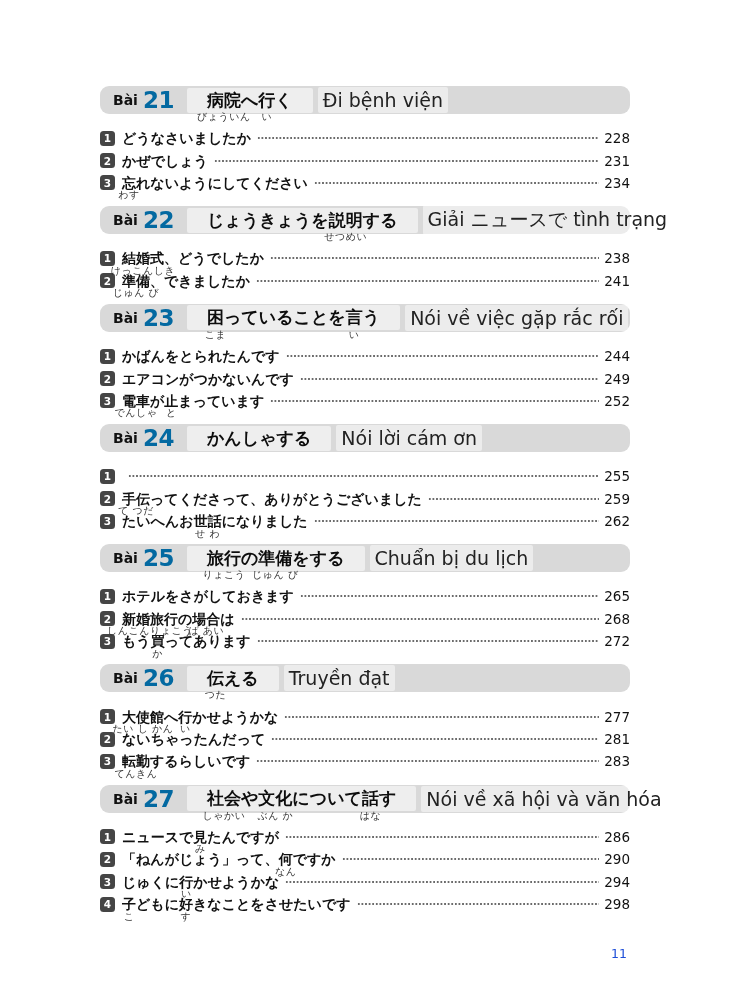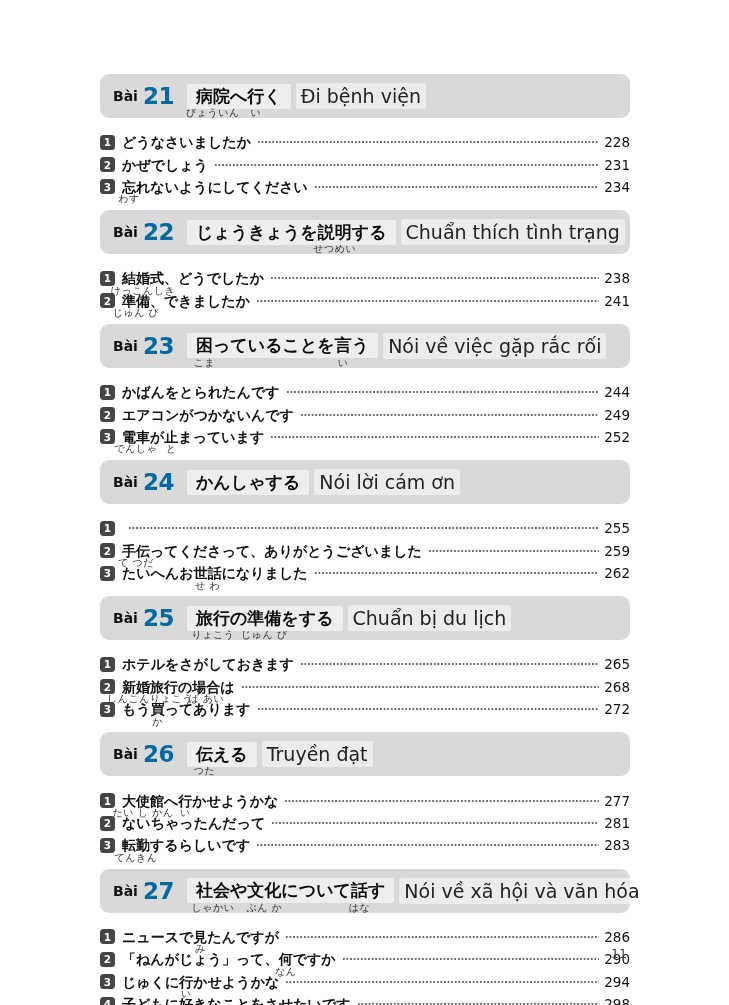--- a/index.html
+++ b/index.html
@@ -6,29 +6,30 @@
   body {
     width:729px; height:1005px; background:#ffffff; position:relative; overflow:hidden;
     font-family:"DejaVu Sans","Liberation Sans",sans-serif; color:#111;
     -webkit-font-smoothing:antialiased;
   }
   #toc { position:absolute; left:100px; top:74px; width:530px; }
   .section { margin-bottom:12px; }
 
   
   .hdr {
-    height:44px; background:#d9d9d9; border-radius:9px;
+    height:28px; background:#d9d9d9; border-radius:9px;
     display:flex; align-items:center; padding:0 13px; margin-bottom:13px;
     box-sizing:border-box;
+    margin-top:12px;
   }
   .bai { font-size:14px; font-weight:700; color:#111; flex:none; }
   .no  { font-size:23px; font-weight:700; color:#0369a1; margin-left:5px; letter-spacing:-0.5px; flex:none; }
   .jp  {
     margin-left:13px; font-size:17px; font-weight:700; color:#0d0d0d;
-    background:rgba(255,255,255,0.55); padding:1px 9px; border-radius:2px;
+    background:rgba(255,255,255,0.55); padding:1px 20px; border-radius:2px;
     white-space:nowrap; flex:none;text-decoration:underline;
   }
   .vi  {
     margin-left:5px; font-size:19px; font-weight:400; color:#222;
     background:rgba(255,255,255,0.5); padding:2px 5px; border-radius:2px;
     white-space:nowrap; flex:none;
   }
 
   
   .item { height:22.4px; display:flex; align-items:center; }
@@ -46,21 +47,21 @@
   .pg { font-size:13.5px; font-weight:400; color:#111; flex:none; }
 
   
   .seg { position:relative; display:inline-block; }
   .rt {
     position:absolute; top:calc(100% + 0.5px); left:50%; transform:translateX(-50%);
     font-size:10px; font-weight:400; color:#333; white-space:nowrap; line-height:1;
     letter-spacing:0.5px;
   }
 
-  .pagenum { position:absolute; right:102px; top:946px; font-size:12.5px; color:#404040; }
+  .pagenum { position:absolute; right:102px; top:946px; font-size:12.5px; color:#1d4ed8; }
 </style>
 </head>
 <body>
 
 <main id="toc">
     <section class="section">
       <div class="hdr">
         <span class="bai">Bài</span>
         <span class="no">21</span>
         <span class="jp"><span class="seg"><span class="base">病院</span><span class="rt">びょういん</span></span><span class="seg"><span class="base">へ</span></span><span class="seg"><span class="base">行</span><span class="rt">い</span></span><span class="seg"><span class="base">く</span></span></span>
@@ -85,21 +86,21 @@
           <span class="leader"></span>
           <span class="pg">234</span>
         </div>
       </div>
     </section>
     <section class="section">
       <div class="hdr">
         <span class="bai">Bài</span>
         <span class="no">22</span>
         <span class="jp"><span class="seg"><span class="base">じょうきょうを</span></span><span class="seg"><span class="base">説明</span><span class="rt">せつめい</span></span><span class="seg"><span class="base">する</span></span></span>
-        <span class="vi">Chuẩn thích tình trạng</span>
+        <span class="vi">Giải ニュースで tình trạng</span>
       </div>
       <div class="items">
         <div class="item">
           <span class="nbox">1</span>
           <span class="txt"><span class="seg"><span class="base">結婚式</span><span class="rt">けっこんしき</span></span><span class="seg"><span class="base">、どうでしたか</span></span></span>
           <span class="leader"></span>
           <span class="pg">238</span>
         </div>
         <div class="item">
           <span class="nbox">2</span>

